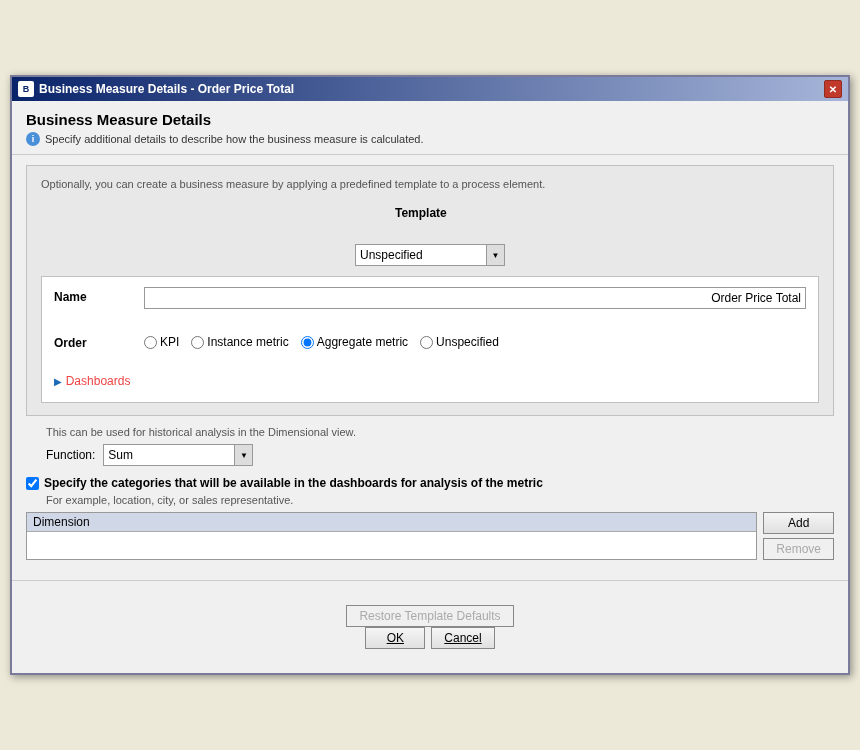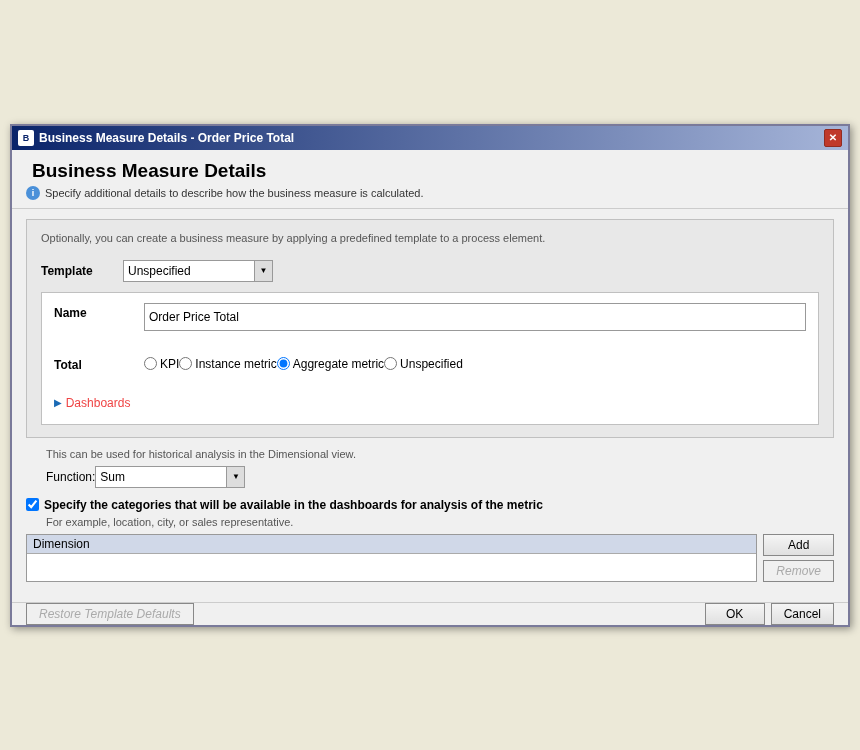--- a/index.html
+++ b/index.html
@@ -67,23 +67,22 @@
       cursor: pointer;
       border-radius: 2px;
     }
     .dialog-header {
       background: #f0f0f0;
       padding: 10px 14px 8px;
       border-bottom: 1px solid #ccc;
     }
     .dialog-header-title {
       font-weight: bold;
-      font-size: 19px;
+      font-size: 15px;
       margin-bottom: 4px;
-      margin-left: 6px;
     }
     .dialog-header-subtitle {
       display: flex;
       align-items: center;
       gap: 5px;
       color: #333;
       font-size: 11px;
     }
     .info-icon {
       width: 14px;
@@ -111,22 +110,23 @@
       margin-bottom: 10px;
     }
     .template-desc {
       color: #555;
       font-size: 11px;
       margin-bottom: 16px;
     }
     .template-row {
       display: flex;
       align-items: center;
-      gap: 12px;
+      gap: 24px;
       margin-bottom: 10px;
+      flex-direction: column;
     }
     .template-label {
       font-weight: bold;
       width: 70px;
     }
     .select-wrapper {
       display: flex;
       align-items: center;
       border: 1px solid #999;
       background: white;
@@ -168,29 +168,31 @@
       font-weight: bold;
       width: 90px;
       padding-top: 3px;
       flex-shrink: 0;
     }
     .form-control-wrap {
       flex: 1;
     }
     .text-input {
       width: 100%;
-      height: 28px;
+      height: 22px;
       border: 1px solid #999;
       font-size: 12px;
       padding: 8px 4px;
       background: white;
+      text-align: right;
     }
     .radio-group {
       display: flex;
       align-items: center;
+      gap: 12px;
       padding-top: 2px;
       justify-content: flex-end;
     }
     .radio-item {
       display: flex;
       align-items: center;
       gap: 3px;
       cursor: pointer;
     }
     .radio-item input[type="radio"] {
@@ -246,20 +248,21 @@
     }
     .section-desc {
       color: #555;
       font-size: 11px;
       margin-left: 20px;
       margin-bottom: 6px;
     }
     .function-row {
       display: flex;
       align-items: center;
+      gap: 8px;
       margin-left: 20px;
     }
     .function-label {
       font-size: 12px;
     }
     .categories-section {
       margin-bottom: 10px;
     }
     .table-with-buttons {
       display: flex;
@@ -292,37 +295,38 @@
       font-size: 12px;
       border: 1px solid #888;
       background: linear-gradient(to bottom, #f5f5f5, #e0e0e0);
       cursor: pointer;
       min-width: 60px;
     }
     .btn:disabled {
       color: #aaa;
       cursor: default;
       background: #f0f0f0;
-      font-style: italic;
     }
     .dialog-footer {
       background: #f0f0f0;
       border-top: 1px solid #ccc;
-      padding: 0 14px;
+      padding: 24px 14px;
       display: flex;
       align-items: center;
       justify-content: space-between;
+      flex-direction: column;
     }
     .footer-left {
       display: flex;
       gap: 8px;
     }
     .footer-right {
       display: flex;
       gap: 6px;
+      text-decoration: underline;
     }
   </style>
 </head>
 <body>
 
 <div class="dialog">
 
   <div class="title-bar">
     <div class="title-bar-left">
       <div class="title-bar-icon">
@@ -359,21 +363,21 @@
       <div class="form-section">
 
         <div class="form-row">
           <span class="form-label">Name</span>
           <div class="form-control-wrap">
             <input type="text" class="text-input" value="Order Price Total" style="">
           </div>
         </div>
 
         <div class="form-row">
-          <span class="form-label">Total</span>
+          <span class="form-label">Order</span>
           <div class="radio-group">
             <label class="radio-item">
               <input type="radio" name="type" style="">
               <span>KPI</span>
             </label>
             <label class="radio-item">
               <input type="radio" name="type" style="">
               <span>Instance metric</span>
             </label>
             <label class="radio-item">

